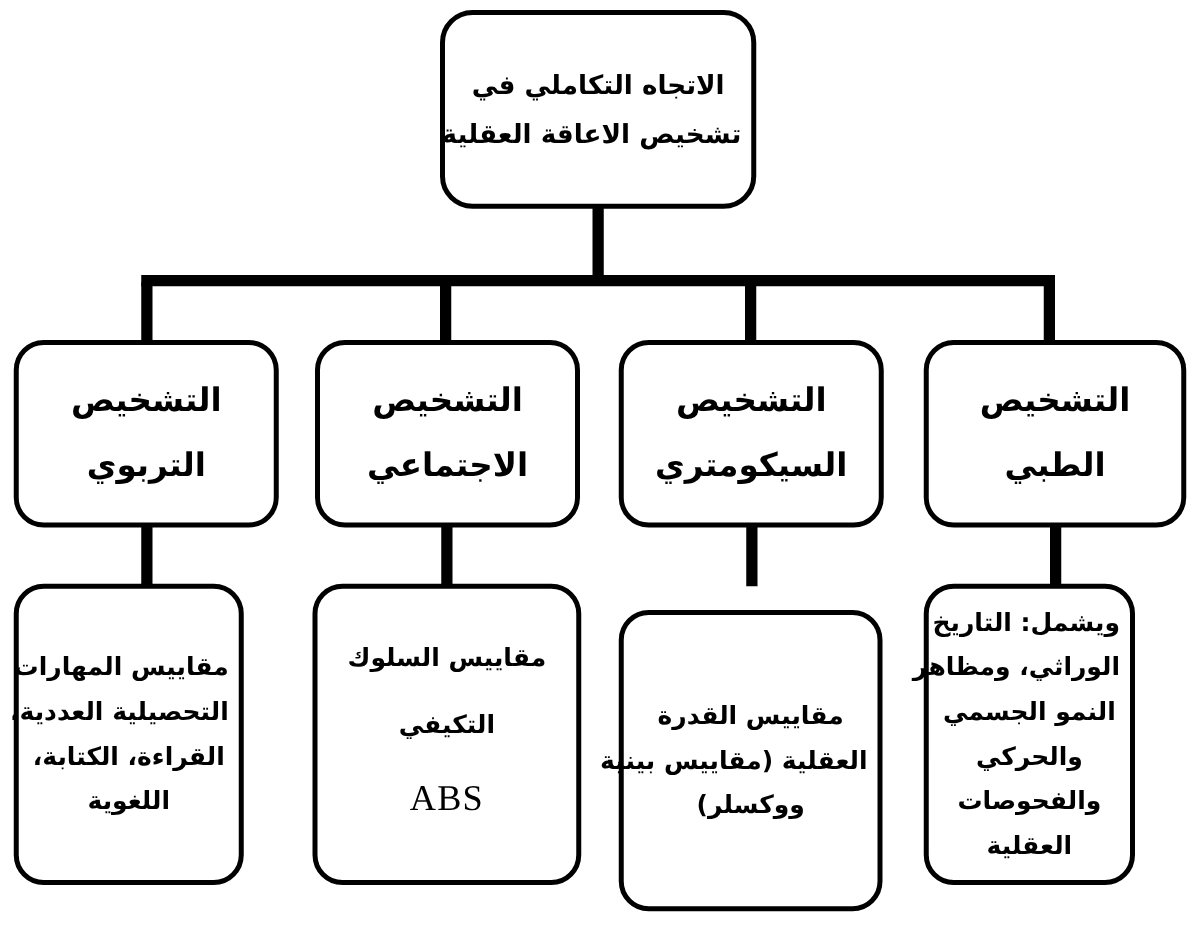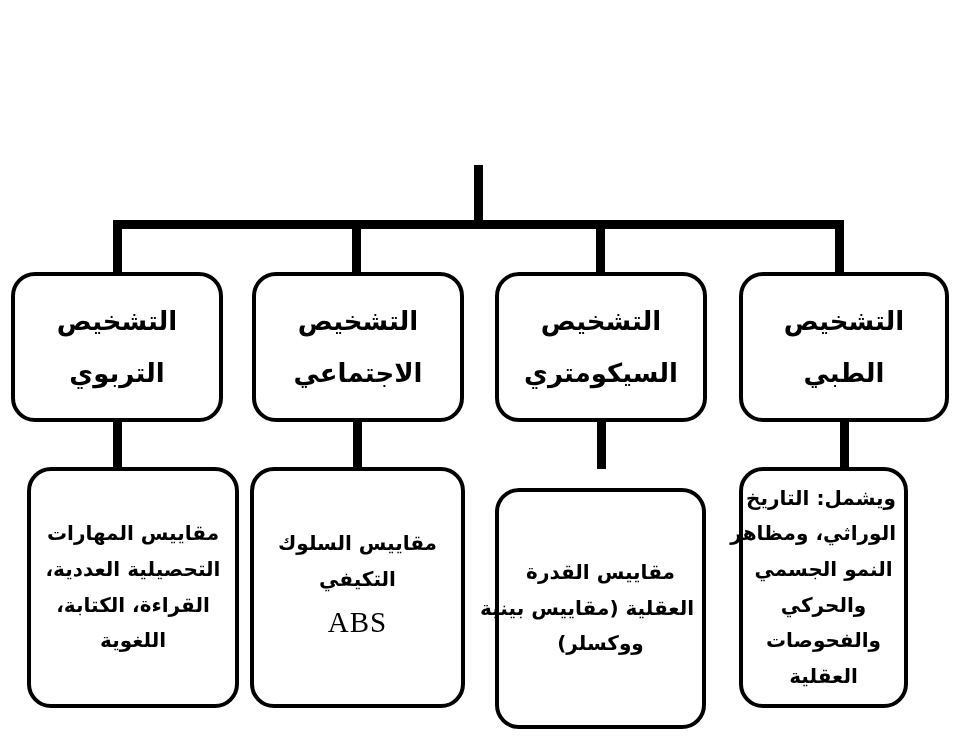--- a/index.html
+++ b/index.html
@@ -76,22 +76,22 @@
     direction: ltr;
     letter-spacing: 1px;
   }
 
   
   .col-1 { left: 11px;  width: 212px; }
   .col-2 { left: 252px; width: 212px; }
   .col-3 { left: 495px; width: 212px; }
   .col-4 { left: 739px; width: 210px; }
 
-  .col-1.level3 { left: 11px;  width: 212px; margin-left: 16px; }
-  .col-2.level3 { left: 250px; width: 215px; }
+  .col-1.level3 { left: 11px;  width: 184px; }
+  .col-2.level3 { left: 250px; width: 215px; gap: 17px; }
   .col-3.level3 { left: 495px; width: 211px; margin-top: 21px; }
   .col-4.level3 { left: 739px; width: 169px; }
 
   
   .conn {
     position: absolute;
     background: #000000;
   }
   .conn.v-root-stem { left: 474px; top: 165px; width: 9px;  height: 62px; }
   .conn.h-bus       { left: 113px; top: 220px; width: 731px; height: 9px; }
@@ -105,20 +105,24 @@
   .link-1 { left: 113px; }
   .link-2 { left: 353px; }
   .link-3 { left: 597px; }
   .link-4 { left: 840px; }
 </style>
 </head>
 <body>
 
 <div id="diagram-root">
 
+  <div class="node root">
+    <span class="line">الاتجاه التكاملي في</span>
+    <span class="line">تشخيص الاعاقة العقلية</span>
+  </div>
 
   <div class="conn v-root-stem"></div>
   <div class="conn h-bus"></div>
   <div class="conn v-drop drop-1"></div>
   <div class="conn v-drop drop-2"></div>
   <div class="conn v-drop drop-3"></div>
   <div class="conn v-drop drop-4"></div>
 
   <div class="node level2 col-4">
     <span class="line">التشخيص</span>

